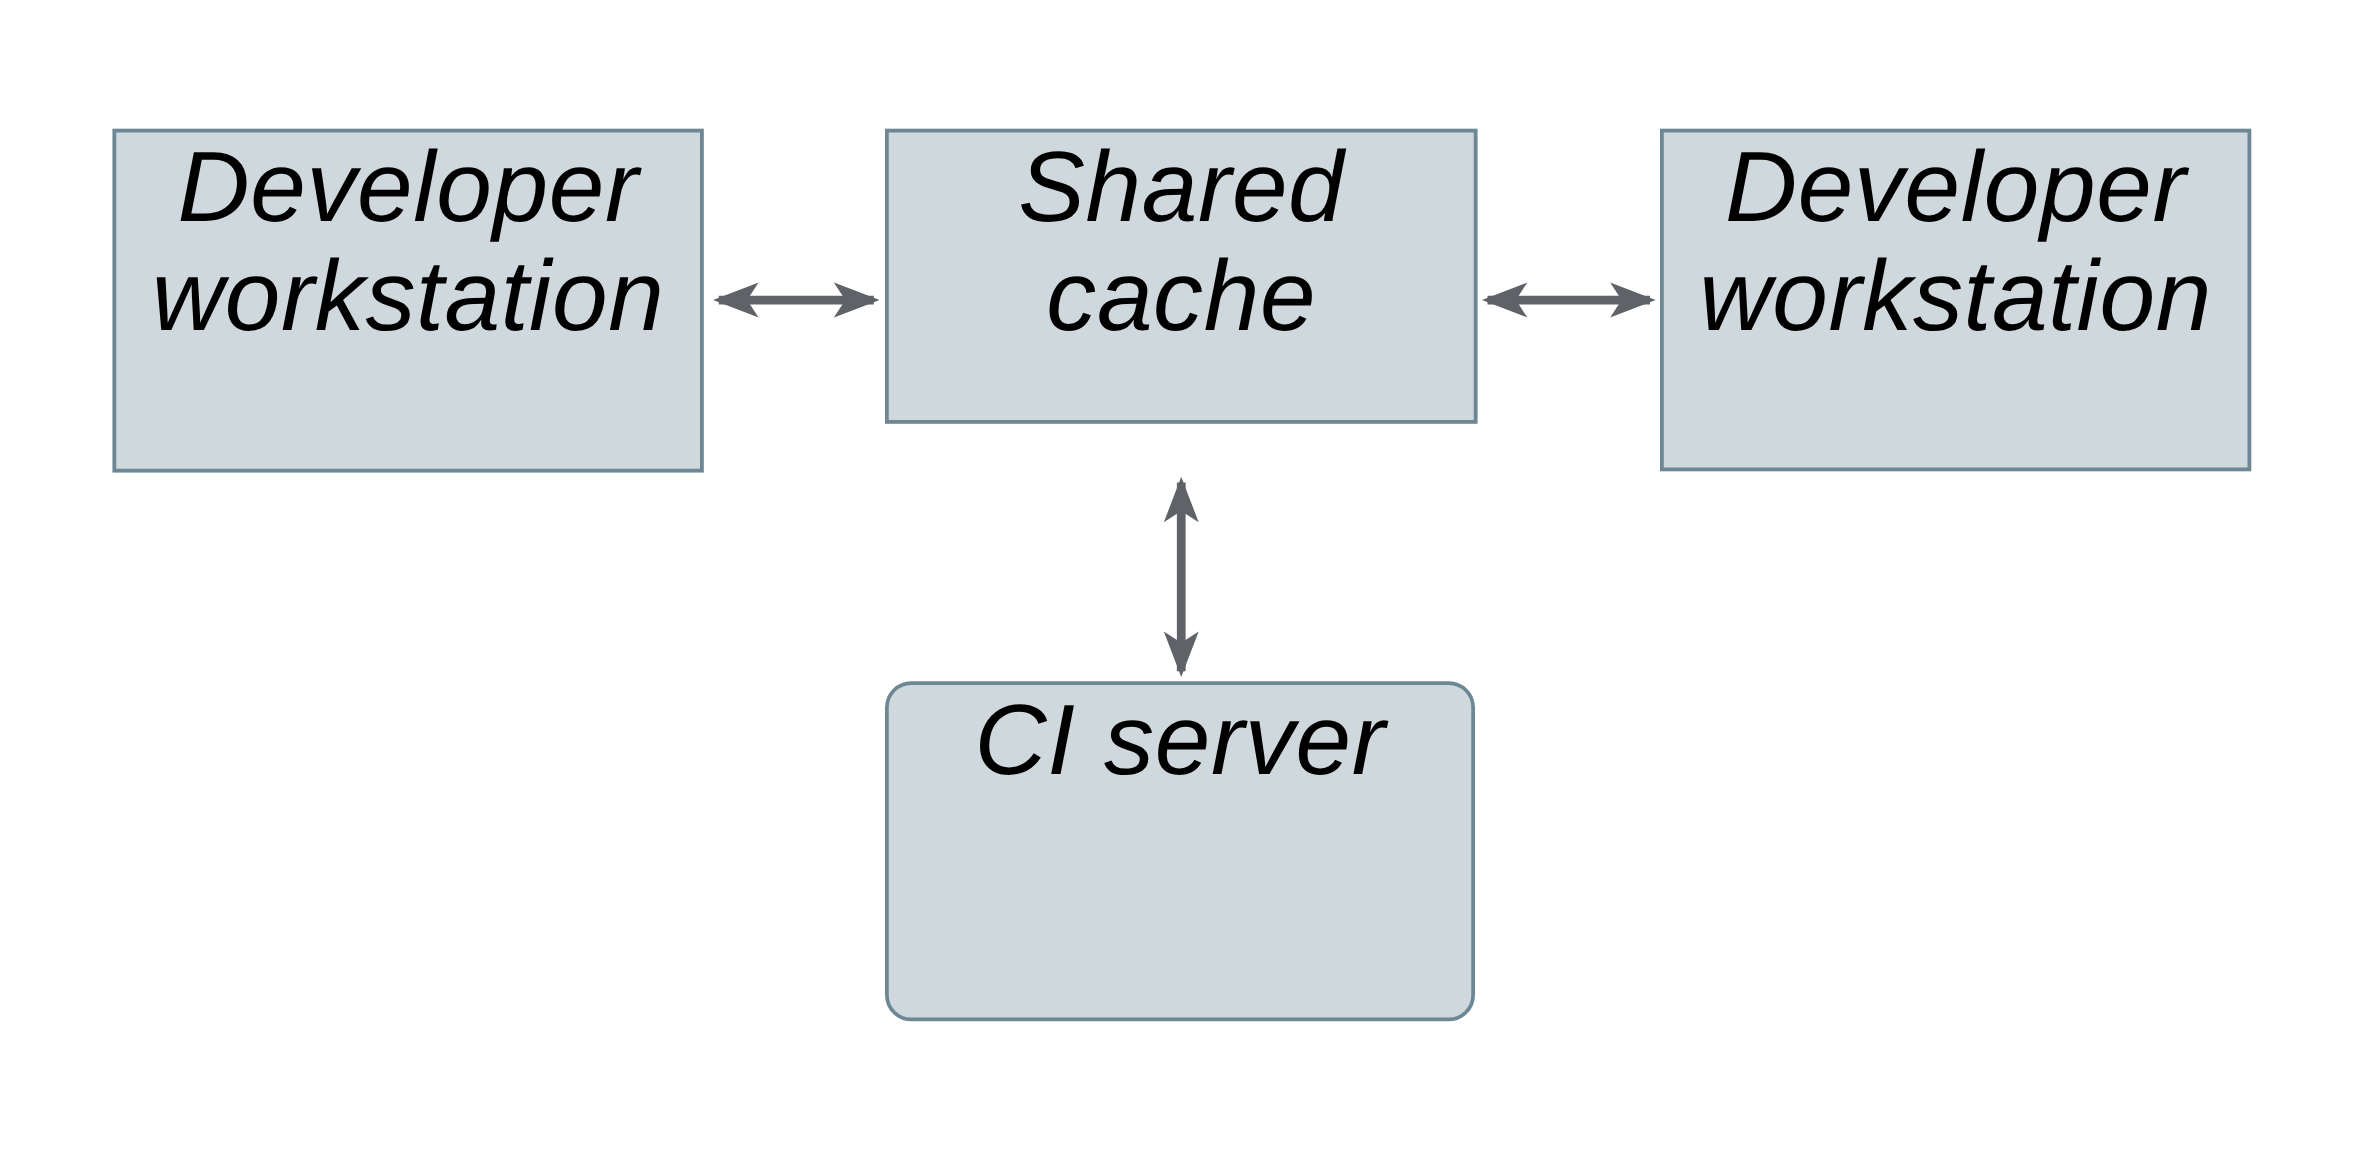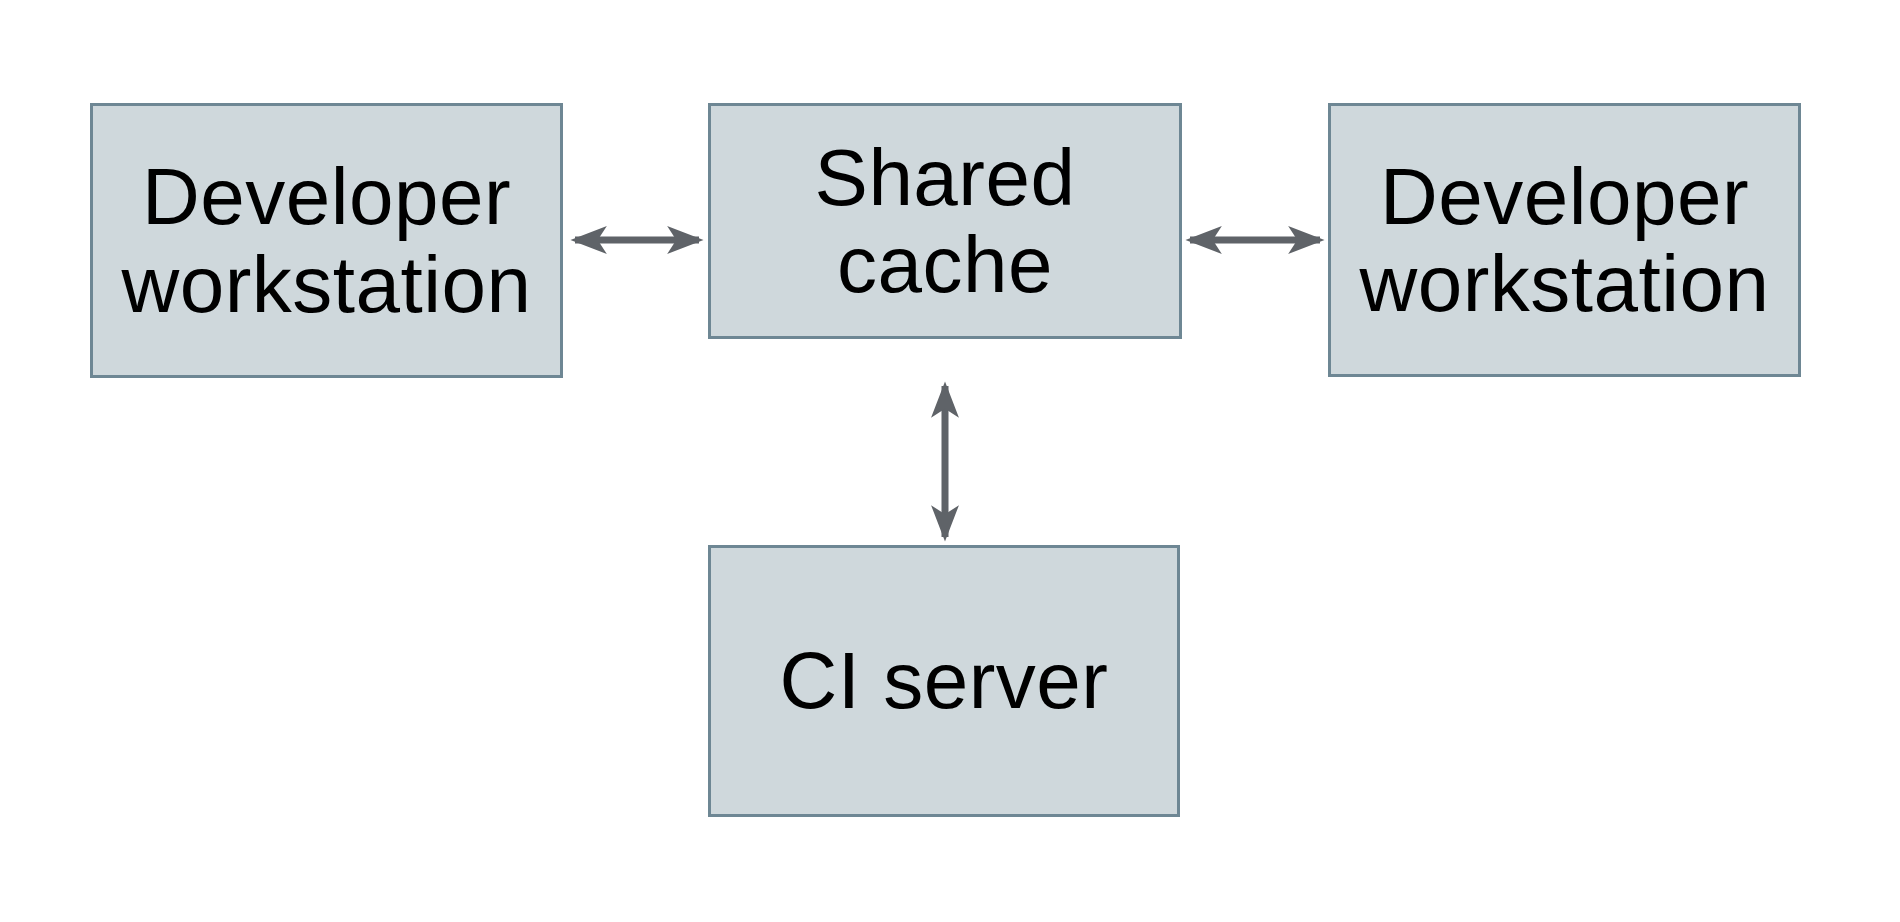--- a/index.html
+++ b/index.html
@@ -17,37 +17,37 @@
   .canvas {
     position: relative;
     width: 1900px;
     height: 922px;
     background: var(--page-bg);
     overflow: hidden;
   }
   .node {
     position: absolute;
     display: flex;
-    align-items: center;
     justify-content: center;
     background: var(--node-fill);
     border: 3px solid var(--node-border);
+    font-style: italic;
   }
   .node-label {
     font-size: 80px;
     line-height: 1.09;
     color: var(--text-color);
     text-align: center;
     white-space: pre-line;
     letter-spacing: 0.5px;
   }
   .node-dev-left   { left: 90px;   top: 103px; width: 473px; height: 275px; }
   .node-cache      { left: 708px;  top: 103px; width: 474px; height: 236px; }
   .node-dev-right  { left: 1328px; top: 103px; width: 473px; height: 274px; }
-  .node-ci         { left: 708px;  top: 545px; width: 472px; height: 272px; }
+  .node-ci         { left: 708px;  top: 545px; width: 472px; height: 272px; border-radius: 21px; }
 
   .edges-overlay {
     position: absolute;
     left: 0; top: 0;
     width: 1900px;
     height: 922px;
     pointer-events: none;
   }
   .edge-line {
     stroke: var(--arrow-color);

